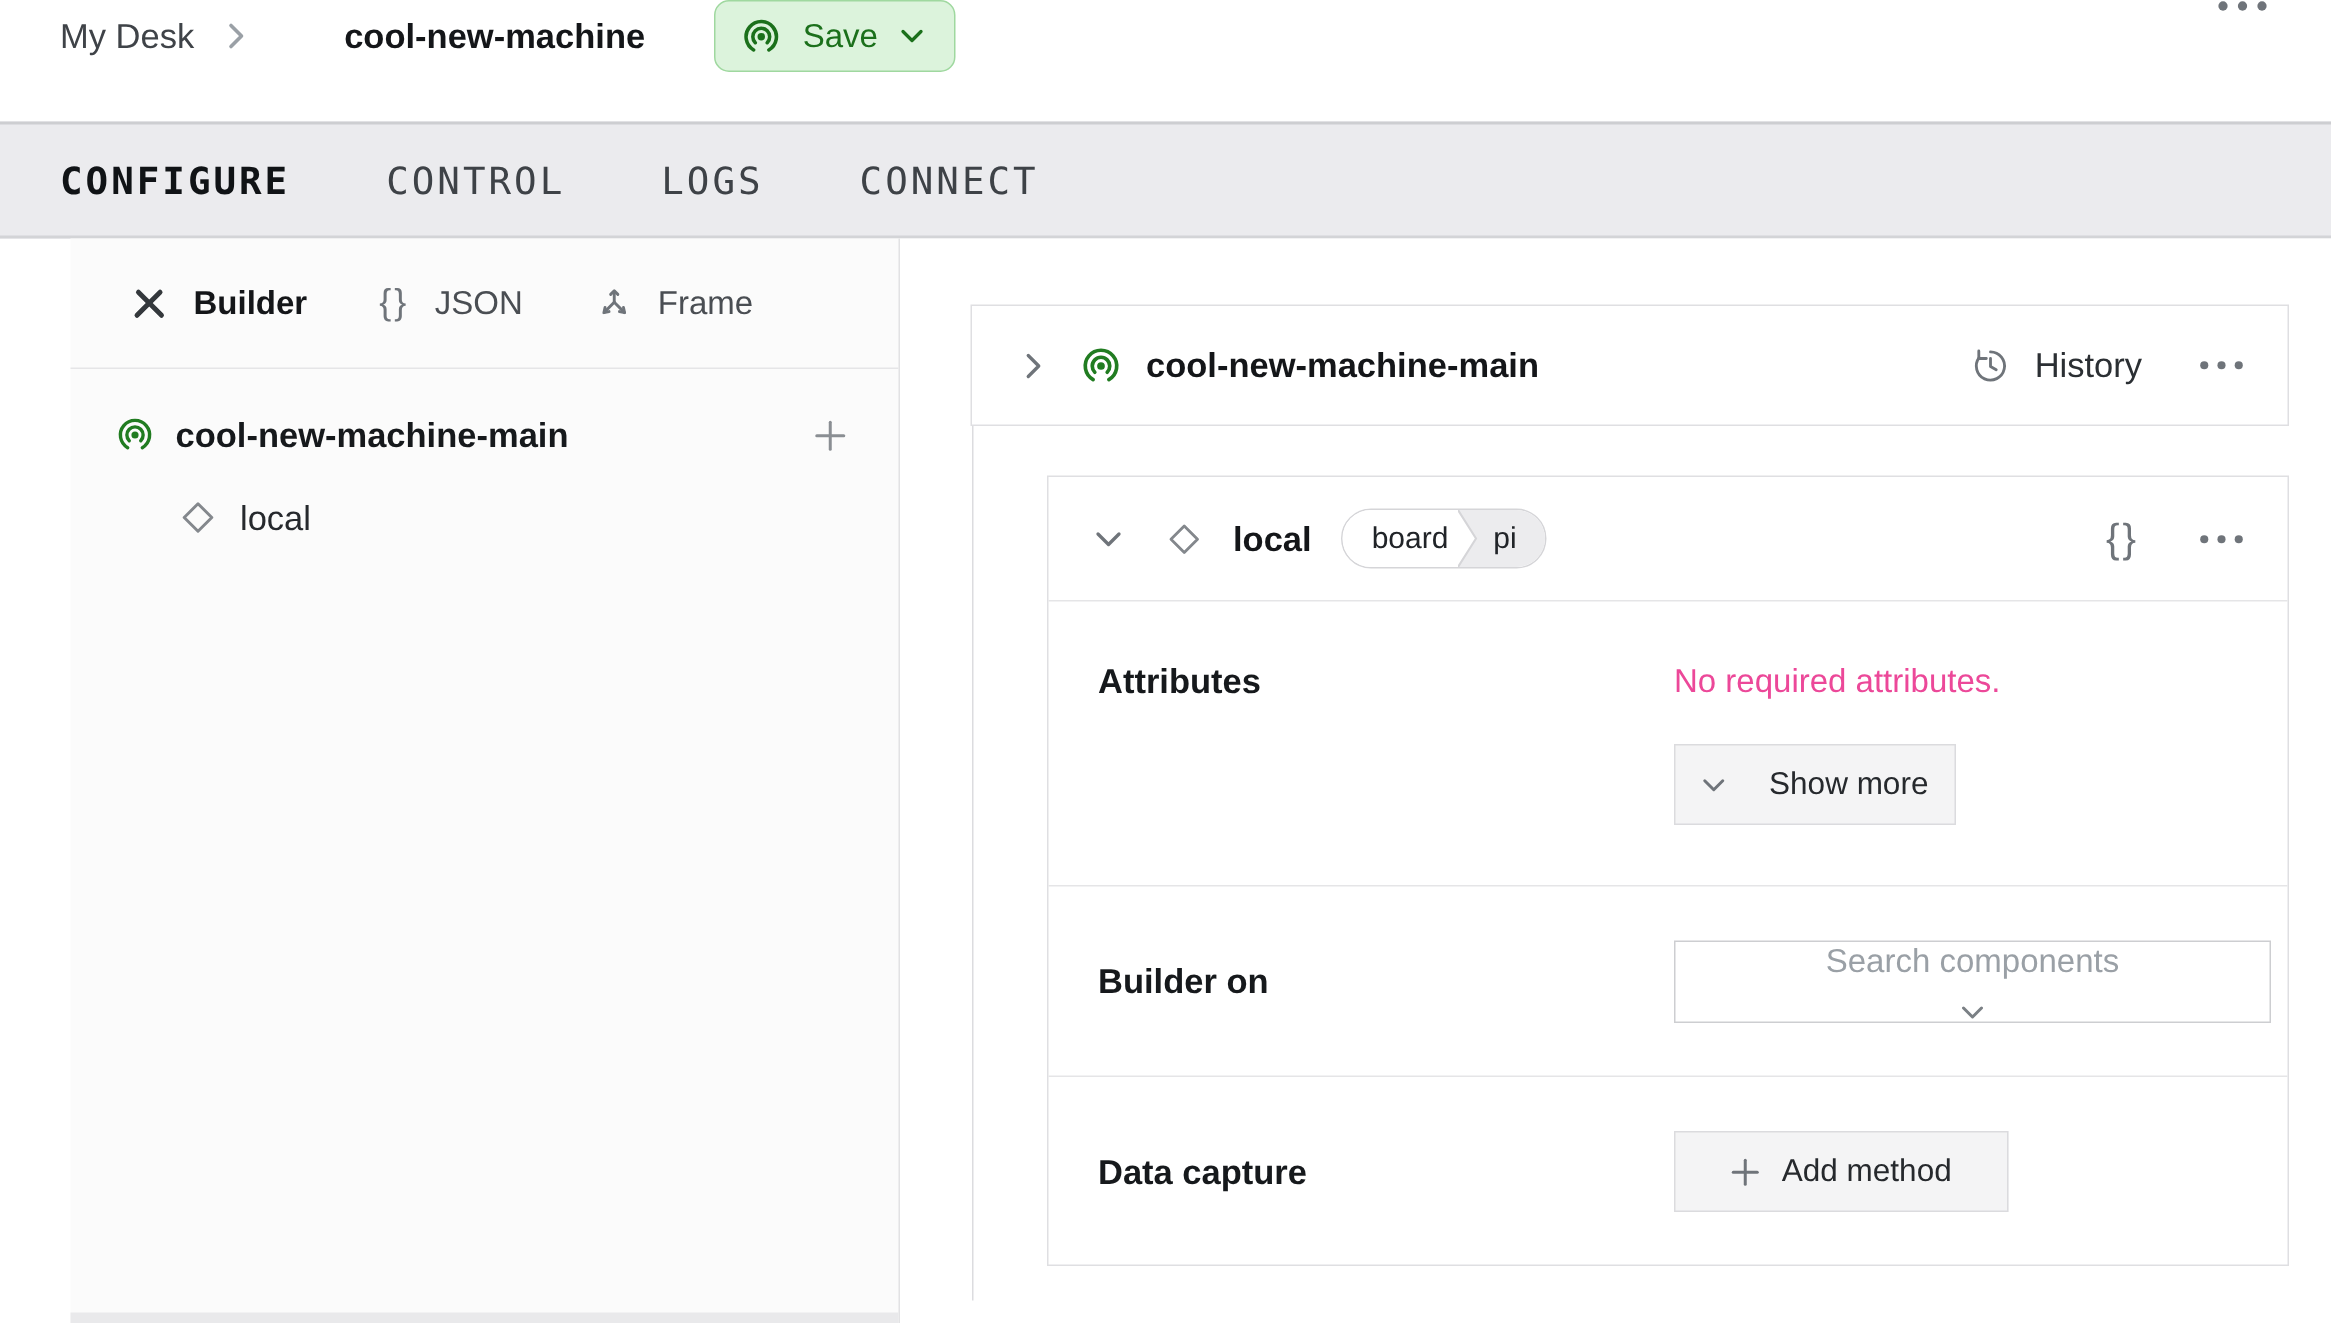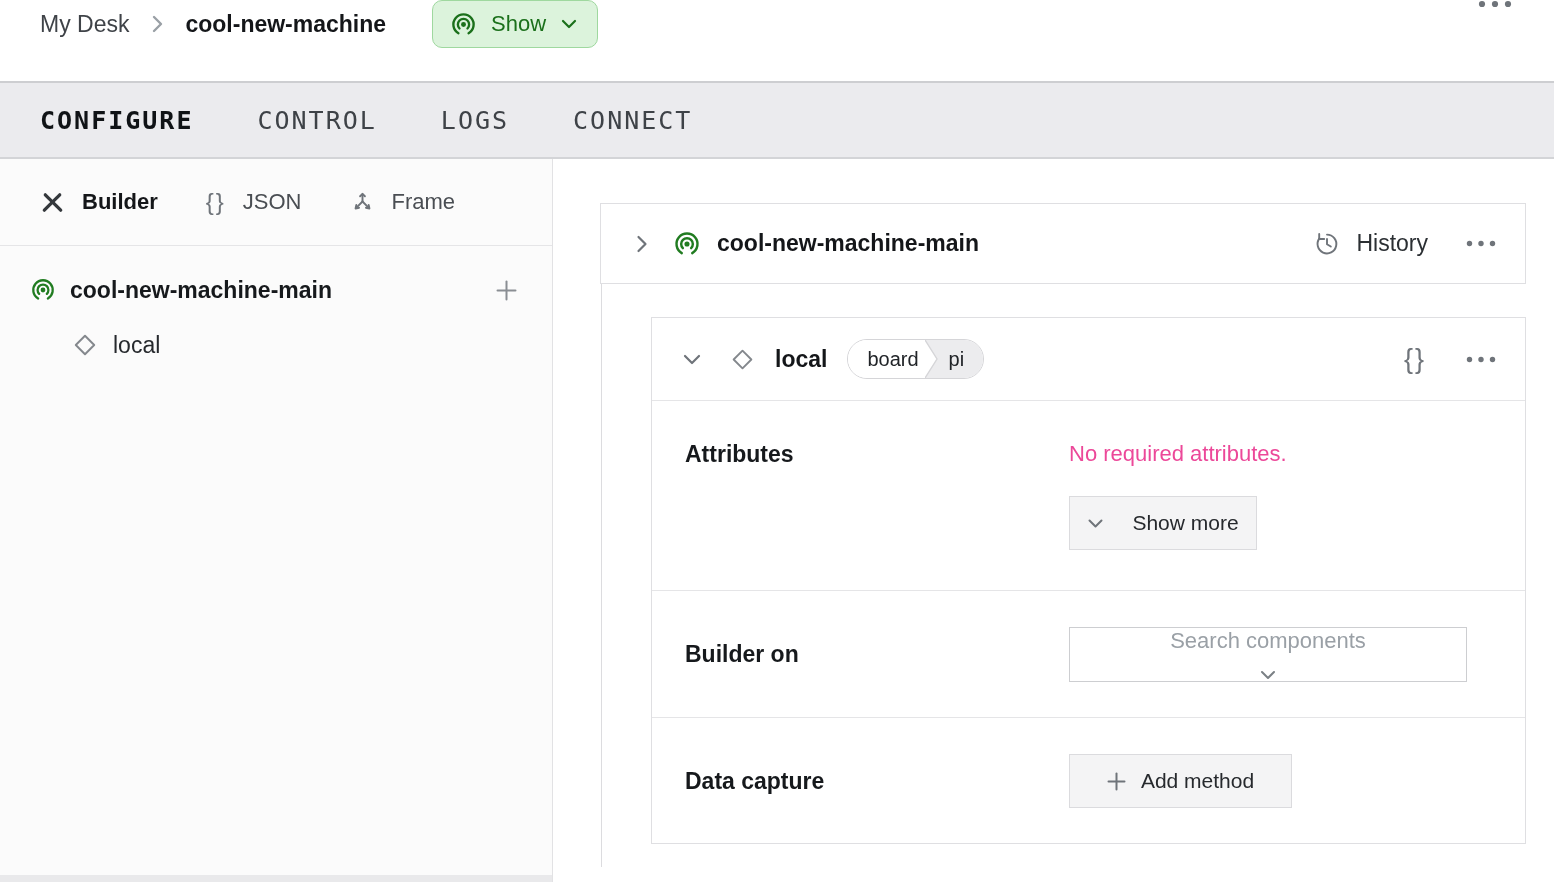--- a/index.html
+++ b/index.html
@@ -14,39 +14,39 @@
     font-family:"Liberation Sans",sans-serif;color:#1b1e22;}
   svg{display:block;}
   button{background:none;border:none;font:inherit;color:inherit;cursor:pointer;padding:0;}
 
   
   .topbar{height:81px;display:flex;align-items:flex-start;justify-content:space-between;
     padding:0 42px 0 40px;background:#fff;}
   .topbar-left{display:flex;align-items:center;gap:46px;}
   .breadcrumb{display:flex;align-items:center;gap:21px;font-size:23px;}
   .crumb-parent{color:#3f4348;}
-  .crumb-current{font-weight:700;color:#141619;}
+  .crumb-current{font-weight:700;color:#141619;margin-left:44px;}
   .live-badge{display:flex;align-items:center;gap:14px;height:48px;padding:0 19px 0 17px;
     background:var(--live-bg);border:1.5px solid var(--live-border);border-radius:10px;
     color:var(--live-text);font-size:22px;}
   .topbar-right{display:flex;align-items:center;gap:33px;}
   .save-btn{width:160px;height:50px;background:#f4f4f5;border:1px solid #d2d3d5;
     display:flex;align-items:center;justify-content:center;gap:14px;font-size:22px;color:#141619;}
   .save-shortcut{color:#9aa0a6;font-size:21px;font-family:"DejaVu Sans",sans-serif;}
 
   
   .tabbar{height:78px;background:var(--tab-bg);border-top:2px solid #cdced1;border-bottom:2px solid #d3d4d7;
     display:flex;align-items:center;gap:64px;padding:0 40px;
     font-family:"DejaVu Sans Mono",monospace;font-size:25px;letter-spacing:2px;color:#3e4247;}
   .tab.active{font-weight:700;color:#101316;}
 
   
   .content{display:flex;height:723px;}
 
-  .sidebar{width:553px;background:#fbfbfb;border-right:1px solid #e2e2e4;position:relative;}
+  .sidebar{width:553px;background:#fbfbfb;border-right:1px solid #e2e2e4;position:relative;margin-left:47px;}
   .view-tabs{height:87px;display:flex;align-items:center;gap:48px;padding:0 40px;
     border-bottom:1px solid #e5e5e7;}
   .view-tab{display:flex;align-items:center;gap:17px;font-size:22px;color:#4a4e53;}
   .view-tab.active{font-weight:700;color:#141619;}
   .braces-glyph{font-size:24px;color:#6f747a;letter-spacing:2px;font-weight:500;}
   .tree{padding:22px 34px 0 30px;}
   .tree-root{display:flex;align-items:center;gap:14px;height:44px;font-size:23px;font-weight:700;color:#16191c;}
   .tree-root-label{flex:1;}
   .tree-child{display:flex;align-items:center;gap:15px;margin:13px 0 0 42px;height:40px;
     font-size:23px;color:#26292d;}
@@ -110,21 +110,21 @@
       <span class="crumb-current">cool-new-machine</span>
     </div>
     <button class="live-badge">
       <span>
         <svg width="27" height="27" viewBox="0 0 24 24" fill="none" stroke="currentColor" stroke-width="2.1" stroke-linecap="round">
           <path d="M7.5 19.8 A 9 9 0 1 1 16.5 19.8"></path>
           <path d="M8.46 15.54 A 5 5 0 1 1 15.54 15.54"></path>
           <circle cx="12" cy="12" r="2.2" fill="currentColor" stroke="none"></circle>
         </svg>
       </span>
-      <span>Show</span>
+      <span>Save</span>
       <span>
         <svg width="18" height="12" viewBox="0 0 18 12" fill="none" stroke="currentColor" stroke-width="2.2" stroke-linecap="round" stroke-linejoin="round">
             <path d="M3 3 L9 9 L15 3"></path>
           </svg>
       </span>
     </button>
   </div>
   <div class="topbar-right">
     <button class="icon-gray">
       <svg width="34" height="8" viewBox="0 0 34 8" fill="#6f747a">

